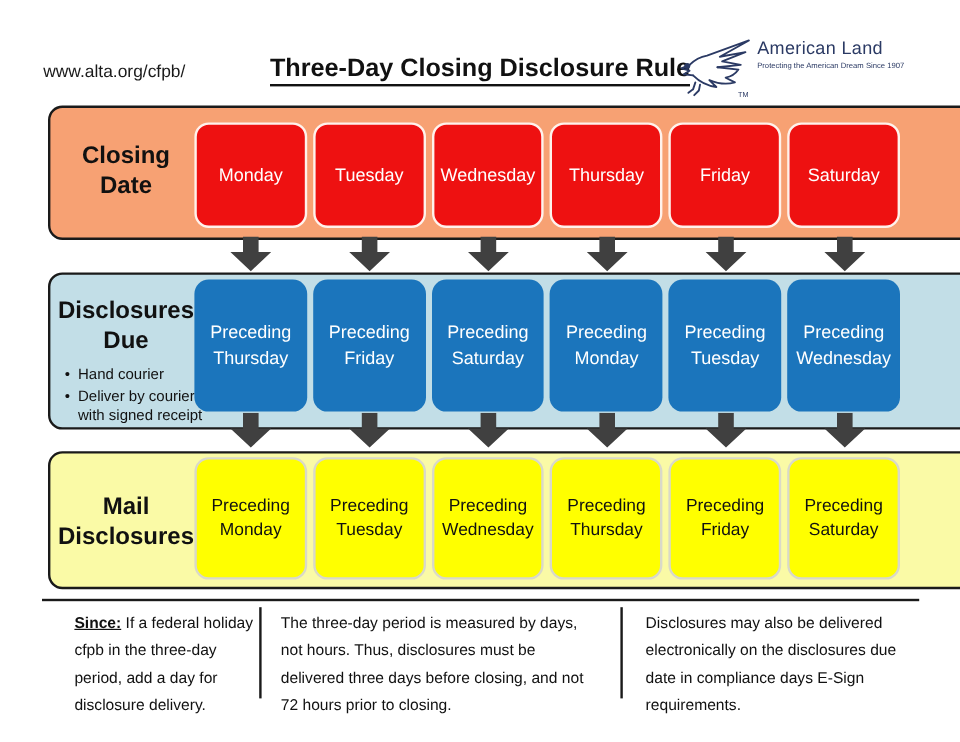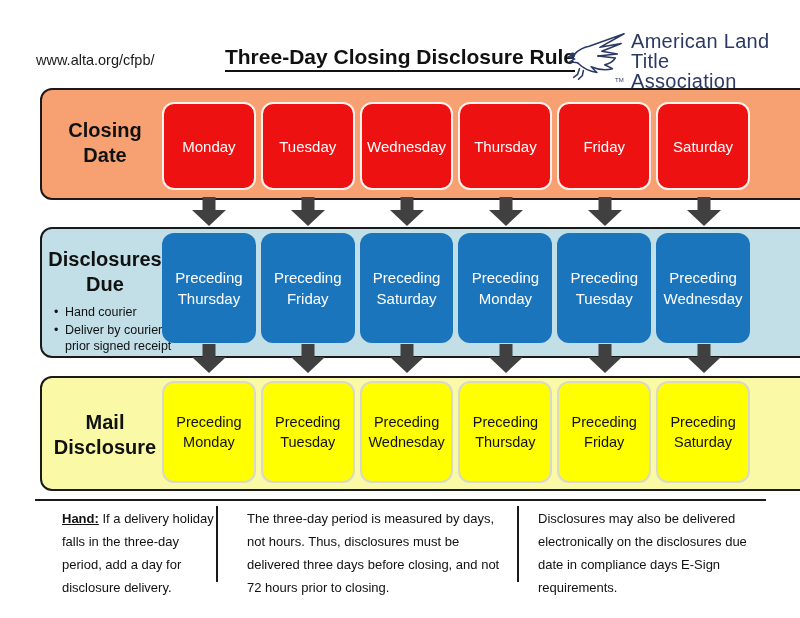--- a/index.html
+++ b/index.html
@@ -11,21 +11,21 @@
   .url{position:absolute;left:36px;top:52px;font-size:14.5px;color:#1a1a1a;}
   .title{
     position:absolute;left:0;right:0;top:45px;text-align:center;
     font-size:21px;font-weight:bold;color:#111;
   }
   .title span{border-bottom:2.5px solid #111;padding-bottom:2px;}
   .logo{position:absolute;left:563px;top:30px;width:210px;height:58px;}
   .logo .eagle{position:absolute;left:0;top:0;}
   .logo .tm{position:absolute;left:52px;top:47px;font-size:6px;color:#2B3A64;}
   .logo .names{position:absolute;left:68px;top:1px;color:#2B3A64;}
-  .logo .name-line{font-size:20px;line-height:20px;letter-spacing:.3px;}
+  .logo .name-line{font-size:15px;line-height:20px;letter-spacing:.3px;}
   .logo .tagline{font-size:6.4px;margin-top:1px;color:#2B3A64;}
   
   .band{
     position:absolute;left:40px;width:797px;border:2.5px solid #1a1a1a;
     border-radius:12px;box-sizing:border-box;
   }
   .band-closing{top:88px;height:112px;background:#F7A173;}
   .band-due{top:227px;height:131px;background:#C2DEE7;padding-left:16px;}
   .band-mail{top:376px;height:115px;background:#FAFAA6;}
   .band-label{
@@ -52,21 +52,21 @@
   .box-blue{background:#1B75BC;color:#fff;font-size:15px;line-height:21px;}
   .box-yellow{background:#FFFF00;border:2.5px solid #D9D9C9;color:#111;font-size:14.5px;line-height:20px;}
   
   .arrow{position:absolute;width:36px;height:30px;}
   .arrow-row1{top:197px;}
   .arrow-row2{top:344px;}
   
   .footer-rule{position:absolute;left:35px;top:499px;width:731px;height:2px;background:#1a1a1a;}
   .fcol{position:absolute;top:507px;font-size:13px;line-height:1.78;color:#111;}
   .fcol-1{left:62px;width:152px;}
-  .fcol-2{left:247px;width:266px;}
+  .fcol-2{left:234px;width:266px;}
   .fcol-3{left:538px;width:228px;}
   .note-label{font-weight:bold;text-decoration:underline;}
   .vdiv{position:absolute;top:506px;width:2px;height:76px;background:#1a1a1a;}
   .vdiv-1{left:216px;}
   .vdiv-2{left:517px;}
 </style>
 </head>
 <body>
 
 <div class="page">
@@ -82,21 +82,20 @@
           <path d="M12 24 L5 27 L12 29 L7 32 L15 33"></path>
           <path d="M15 33 C20 38 27 42 35 43 L29 37 C36 40 44 41 51 39 L43 35 C48 34 52 31 54 28 L36 26"></path>
           <path d="M17 39 L15 45 M21 41 L20 46 M15 45 L11 48 M20 46 L16 50"></path>
         </g>
         <circle cx="10" cy="25" r="2.6" fill="#2B3A64"></circle>
       </svg>
     </span>
     <span class="tm">TM</span>
     <div class="names">
       <div class="name-line">American Land</div>
-      <div class="name-line">Title Association</div>
       <div class="tagline">Protecting the American Dream Since 1907</div>
     </div>
   </div>
 
   <div class="band band-closing">
     <div class="band-label">Closing Date</div>
     <div class="boxes">
       <div class="daybox box-red">
           <span class="l">Monday</span>
         </div>
@@ -139,21 +138,21 @@
 
   <div class="band band-due">
     <div class="band-label">Disclosures Due</div>
     <div class="bullets">
       <div class="bullet">
           <span class="dot">•</span>
           <span>Hand courier</span>
         </div>
       <div class="bullet">
           <span class="dot">•</span>
-          <span>Deliver by courier prior signed receipt</span>
+          <span>Deliver by courier with signed receipt</span>
         </div>
     </div>
     <div class="boxes">
       <div class="daybox box-blue">
           <span class="l">Preceding</span>
           <span class="l">Thursday</span>
         </div>
       <div class="daybox box-blue">
           <span class="l">Preceding</span>
           <span class="l">Friday</span>
@@ -190,21 +189,21 @@
         <polygon points="11.5,0 24.5,0 24.5,13 35,13 18,29 1,13 11.5,13" fill="#404040"></polygon>
       </svg></div>
   <div class="arrow arrow-row2" style="left:587px"><svg width="36" height="30">
         <polygon points="11.5,0 24.5,0 24.5,13 35,13 18,29 1,13 11.5,13" fill="#404040"></polygon>
       </svg></div>
   <div class="arrow arrow-row2" style="left:686px"><svg width="36" height="30">
         <polygon points="11.5,0 24.5,0 24.5,13 35,13 18,29 1,13 11.5,13" fill="#404040"></polygon>
       </svg></div>
 
   <div class="band band-mail">
-    <div class="band-label">Mail Disclosure</div>
+    <div class="band-label">Mail Disclosures</div>
     <div class="boxes">
       <div class="daybox box-yellow">
           <span class="l">Preceding</span>
           <span class="l">Monday</span>
         </div>
       <div class="daybox box-yellow">
           <span class="l">Preceding</span>
           <span class="l">Tuesday</span>
         </div>
       <div class="daybox box-yellow">
@@ -221,20 +220,20 @@
         </div>
       <div class="daybox box-yellow">
           <span class="l">Preceding</span>
           <span class="l">Saturday</span>
         </div>
     </div>
   </div>
 
   <div class="footer-rule"></div>
   <div class="fcol fcol-1">
-    <span class="note-label">Hand:</span><span> If a delivery holiday falls in the three-day period, add a day for disclosure delivery.</span>
+    <span class="note-label">Since:</span><span> If a federal holiday cfpb in the three-day period, add a day for disclosure delivery.</span>
   </div>
   <div class="vdiv vdiv-1"></div>
   <div class="fcol fcol-2">The three-day period is measured by days, not hours. Thus, disclosures must be delivered three days before closing, and not 72 hours prior to closing.</div>
   <div class="vdiv vdiv-2"></div>
   <div class="fcol fcol-3">Disclosures may also be delivered electronically on the disclosures due date in compliance days E-Sign requirements.</div>
 
 </div>
 
 </body></html>

